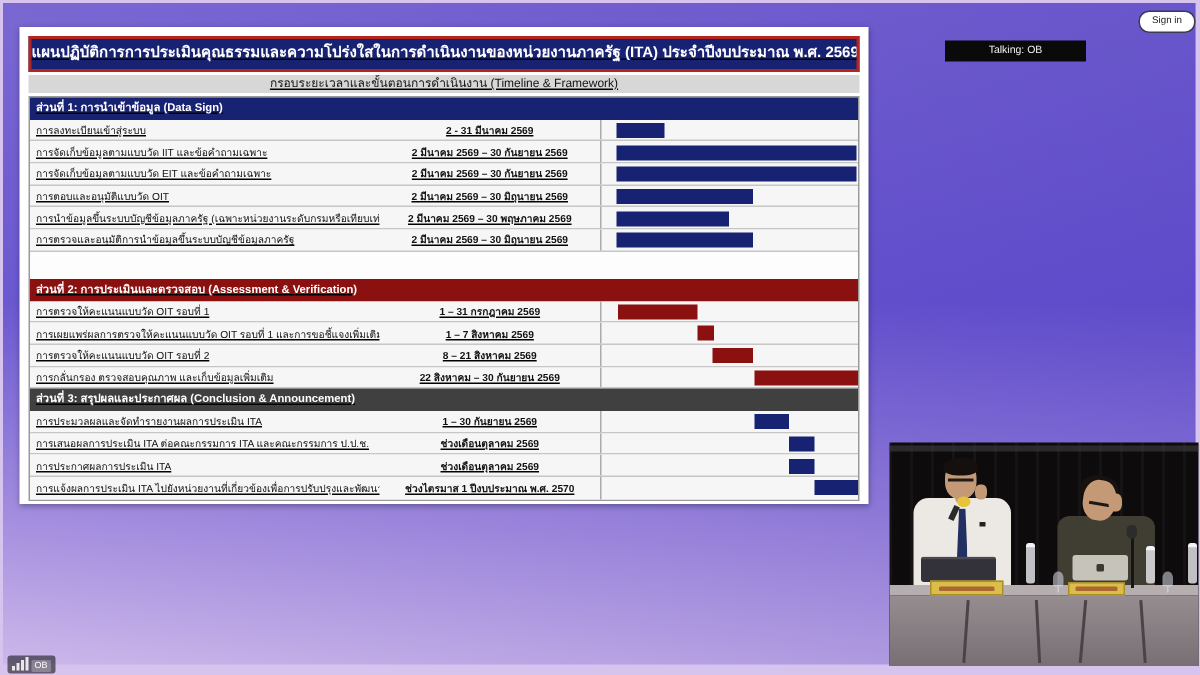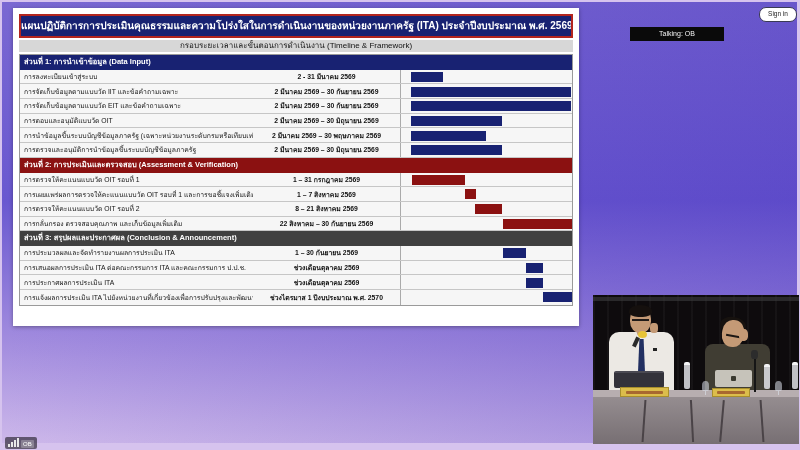--- a/index.html
+++ b/index.html
@@ -5,21 +5,21 @@
   * { margin:0; padding:0; box-sizing:border-box; }
   html,body { width:800px; height:450px; overflow:hidden; font-family:"Liberation Sans", sans-serif; }
   .screen { position:relative; width:800px; height:450px; background:#d6c3ee; }
   .stage { position:absolute; left:2px; top:2px; right:3px; bottom:7px;
     background:
       linear-gradient(to right, rgba(90,70,210,0) 0%, rgba(60,40,185,0.28) 100%),
       linear-gradient(to bottom, #7a68d2 0%, #6a58d0 45%, #a48edf 78%, #cdb8ea 100%);
   }
 
   
-  .slide { position:absolute; left:11px; top:6px; width:566px; height:318px; background:#ffffff; box-shadow:0 1px 4px rgba(0,0,0,0.35); }
+  .slide { position:absolute; left:11px; top:16px; width:566px; height:318px; background:#ffffff; box-shadow:0 1px 4px rgba(0,0,0,0.35);text-decoration:underline; }
   .slide-title { margin:6px 6px 0 6px; height:24px; background:#182272; border:2px solid #b3251e;
     color:#ffffff; font-weight:bold; font-size:10px; line-height:20px; text-align:center;
     white-space:nowrap; overflow:hidden; }
   .slide-subtitle { margin:2px 6px 0 6px; height:12px; background:#d7d7d7; color:#111;
     font-size:8px; line-height:12px; text-align:center; white-space:nowrap; overflow:hidden; }
   .ttable { margin:2px 6px 0 6px; border:1px solid #9a9a9a; background:#fdfdfd; }
   .sec-header { height:14.7px; color:#fff; font-weight:bold; font-size:7.5px; line-height:14.7px;
     padding-left:4px; white-space:nowrap; overflow:hidden; }
   .trow { display:flex; height:14.7px; border-bottom:1px solid #c6c6c6; background:#f6f6f6; align-items:center; }
   .trow:last-child { border-bottom:none; }
@@ -82,21 +82,21 @@
 </head>
 <body>
 
 <div class="screen">
   <div class="stage">
 
     <div class="slide">
       <div class="slide-title">แผนปฏิบัติการการประเมินคุณธรรมและความโปร่งใสในการดำเนินงานของหน่วยงานภาครัฐ (ITA) ประจำปีงบประมาณ พ.ศ. 2569</div>
       <div class="slide-subtitle">กรอบระยะเวลาและขั้นตอนการดำเนินงาน (Timeline &amp; Framework)</div>
       <div class="ttable">
-          <div class="sec-header" style="background: rgb(24, 34, 114);">ส่วนที่ 1: การนำเข้าข้อมูล (Data Input)</div>
+          <div class="sec-header" style="background: rgb(24, 34, 114);">ส่วนที่ 1: การนำเข้าข้อมูล (Data Sign)</div>
           <div class="trow">
             <div class="c-act">การลงทะเบียนเข้าสู่ระบบ</div>
             <div class="c-per">2 - 31 มีนาคม 2569</div>
             <div class="c-bar">
               <div class="bar" style="left: 5.7%; width: 19%; background: rgb(24, 34, 114);"></div>
             </div>
           </div>
           <div class="trow">
             <div class="c-act">การจัดเก็บข้อมูลตามแบบวัด IIT และข้อคำถามเฉพาะ</div>
             <div class="c-per">2 มีนาคม 2569 – 30 กันยายน 2569</div>
@@ -125,21 +125,21 @@
               <div class="bar" style="left: 5.7%; width: 44.3%; background: rgb(24, 34, 114);"></div>
             </div>
           </div>
           <div class="trow">
             <div class="c-act">การตรวจและอนุมัติการนำข้อมูลขึ้นระบบบัญชีข้อมูลภาครัฐ</div>
             <div class="c-per">2 มีนาคม 2569 – 30 มิถุนายน 2569</div>
             <div class="c-bar">
               <div class="bar" style="left: 5.7%; width: 53.4%; background: rgb(24, 34, 114);"></div>
             </div>
           </div>
-          <div class="sec-header" style="background: rgb(139, 17, 17);">ส่วนที่ 2: การประเมินและตรวจสอบ (Assessment &amp; Verification)</div>
+          <div class="sec-header" style="background: rgb(139, 17, 17); margin-top: 18px;">ส่วนที่ 2: การประเมินและตรวจสอบ (Assessment &amp; Verification)</div>
           <div class="trow">
             <div class="c-act">การตรวจให้คะแนนแบบวัด OIT รอบที่ 1</div>
             <div class="c-per">1 – 31 กรกฎาคม 2569</div>
             <div class="c-bar">
               <div class="bar" style="left: 6.3%; width: 31%; background: rgb(139, 17, 17);"></div>
             </div>
           </div>
           <div class="trow">
             <div class="c-act">การเผยแพร่ผลการตรวจให้คะแนนแบบวัด OIT รอบที่ 1 และการขอชี้แจงเพิ่มเติมแบบวัด OIT</div>
             <div class="c-per">1 – 7 สิงหาคม 2569</div>

